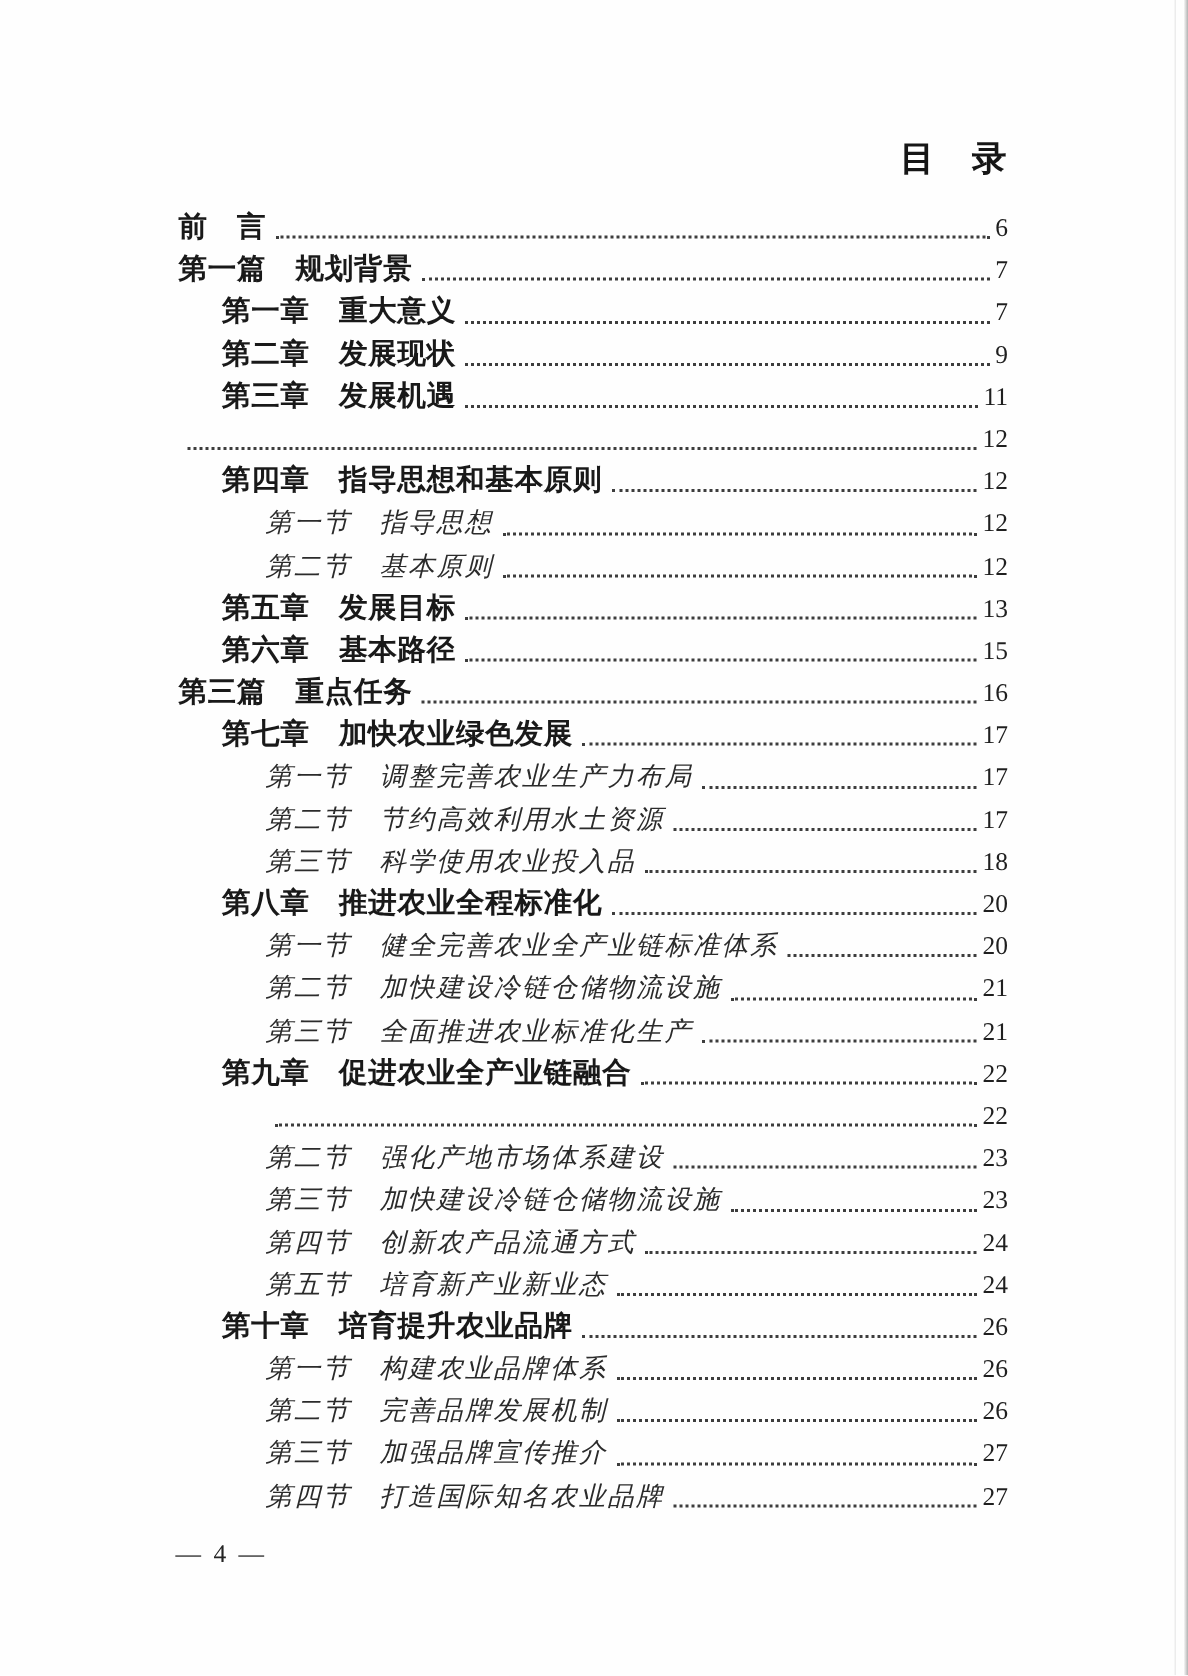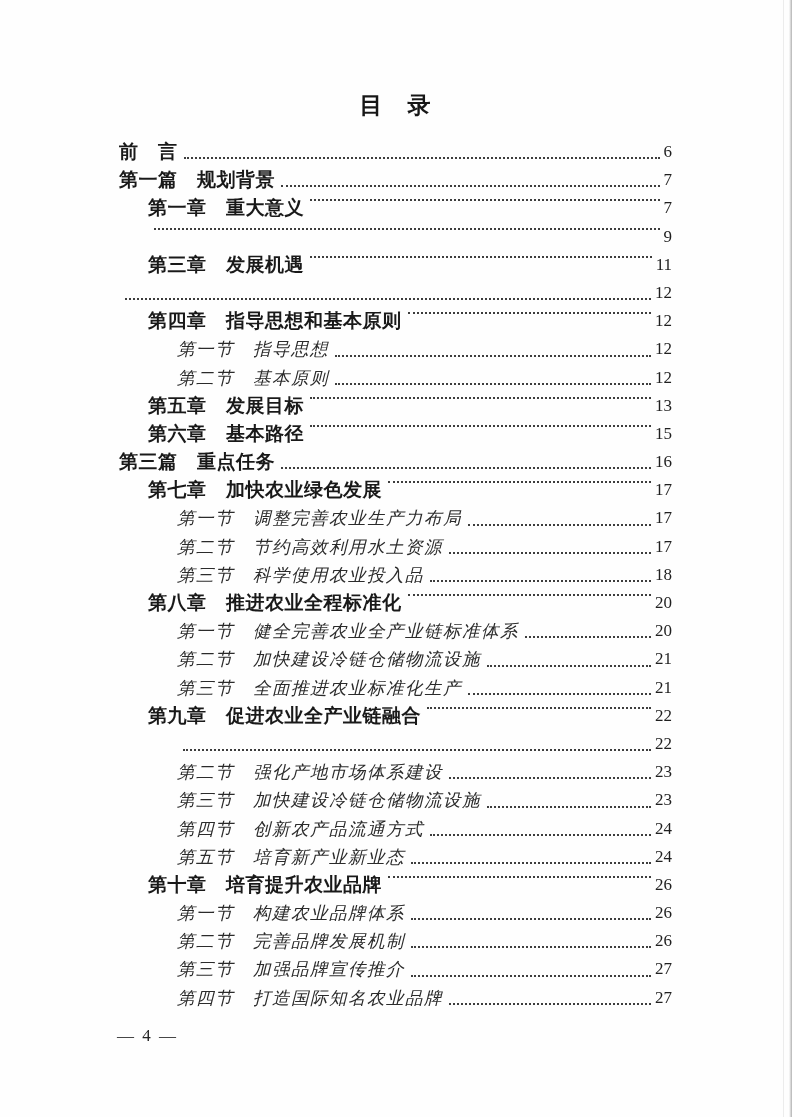--- a/index.html
+++ b/index.html
@@ -14,21 +14,21 @@
     background: #fefefe;
     overflow: hidden;
     font-family: "Liberation Serif", serif;
     color: #1d1d1d;
   }
   .page-title {
     position: absolute;
     top: 90px;
     left: 119px;
     width: 553px;
-    text-align: center;
+    text-align: right;
     font-family: Liberation Mono, monospace;
     font-weight: 700;
     font-size: 23px;
     letter-spacing: 1px;
     color: #161616;
     white-space: pre;
   }
   .toc {
     position: absolute;
     top: 138px;
@@ -46,21 +46,21 @@
     flex: 0 0 auto;
   }
   .level-0 .toc-label,
   .level-1 .toc-label {
     font-family: "Liberation Sans", sans-serif;
     font-weight: 700;
     font-size: 19px;
     letter-spacing: 0.5px;
     color: #191919;
   }
-  .level-1 { padding-left: 29px; align-items: center; }
+  .level-1 { padding-left: 29px; }
   .level-2 { padding-left: 58px; }
   .level-2 .toc-label {
     font-family: "DejaVu Serif", serif;
     font-style: italic;
     font-size: 17.5px;
     letter-spacing: 1.5px;
     color: #2b2b2b;
   }
   .toc-leader {
     flex: 1 1 auto;
@@ -124,20 +124,21 @@
     <span class="toc-label">第一篇　规划背景</span>
     <span class="toc-leader"></span>
     <span class="toc-page">7</span>
   </div>
       <div class="toc-row level-1">
     <span class="toc-label">第一章　重大意义</span>
     <span class="toc-leader"></span>
     <span class="toc-page">7</span>
   </div>
       <div class="toc-row level-1">
+    <span class="toc-label">第二章　发展现状</span>
     <span class="toc-leader"></span>
     <span class="toc-page">9</span>
   </div>
       <div class="toc-row level-1">
     <span class="toc-label">第三章　发展机遇</span>
     <span class="toc-leader"></span>
     <span class="toc-page">11</span>
   </div>
       <div class="toc-row level-0">
     <span class="toc-leader"></span>

